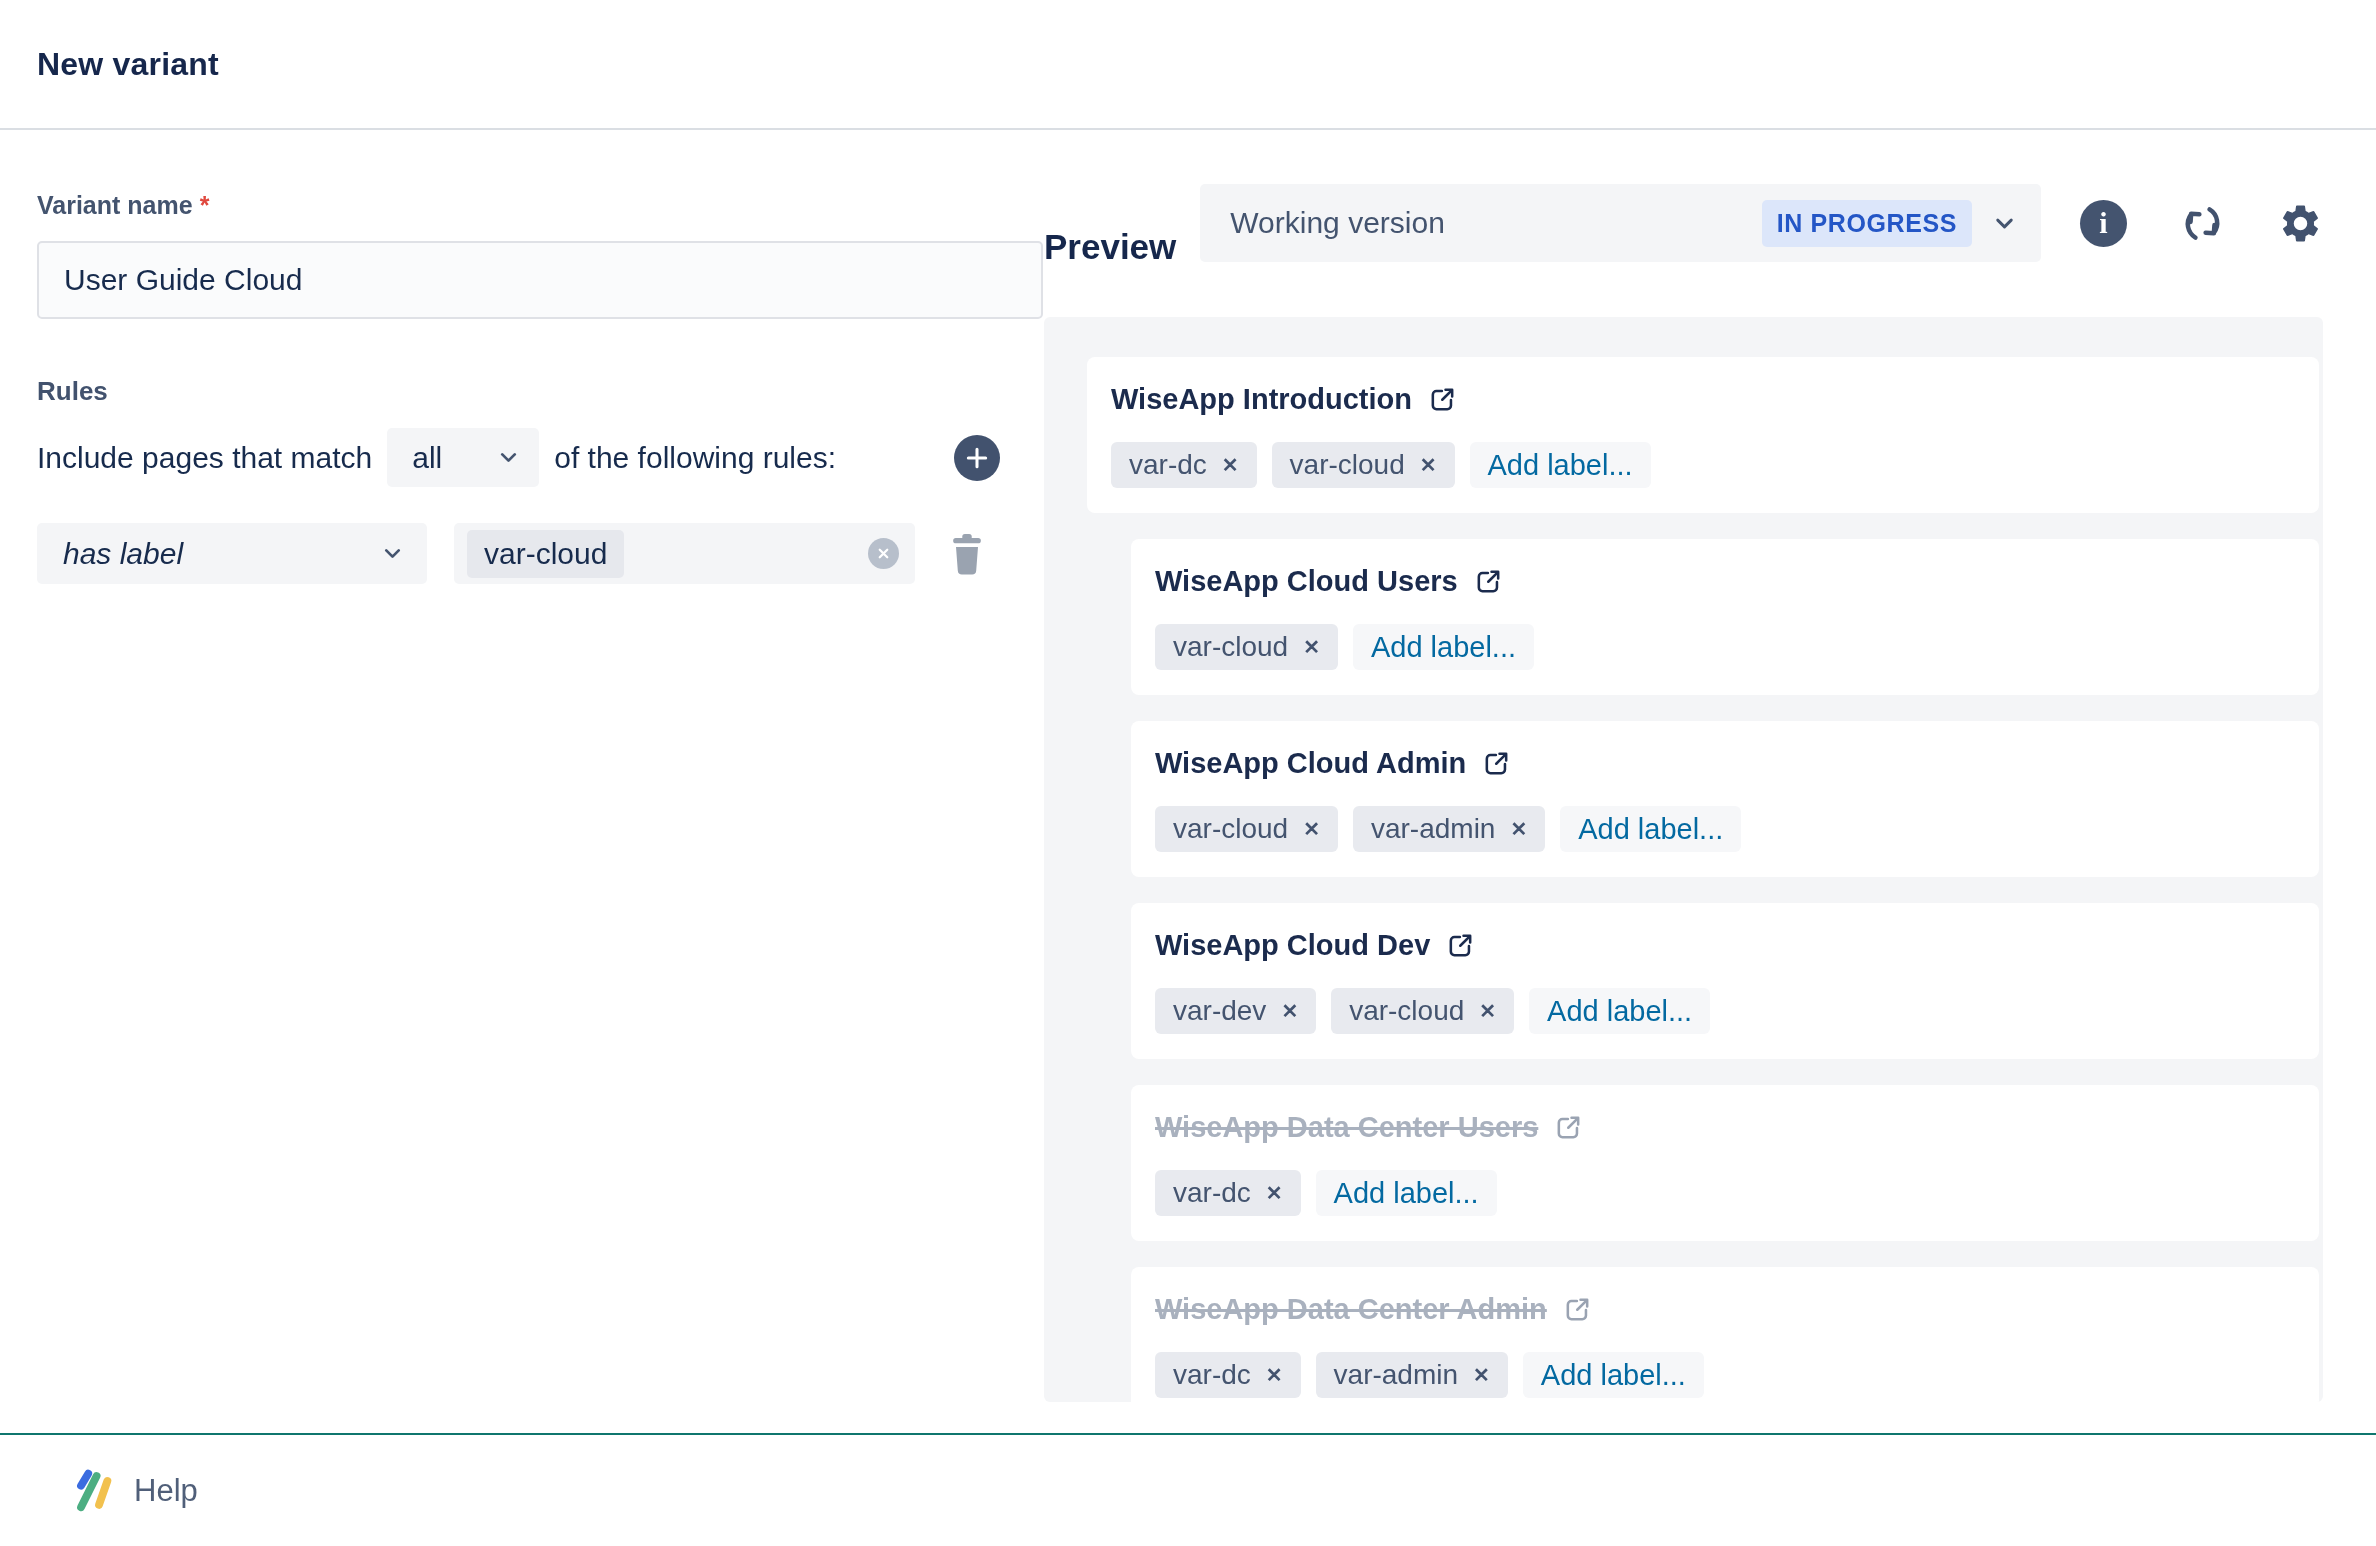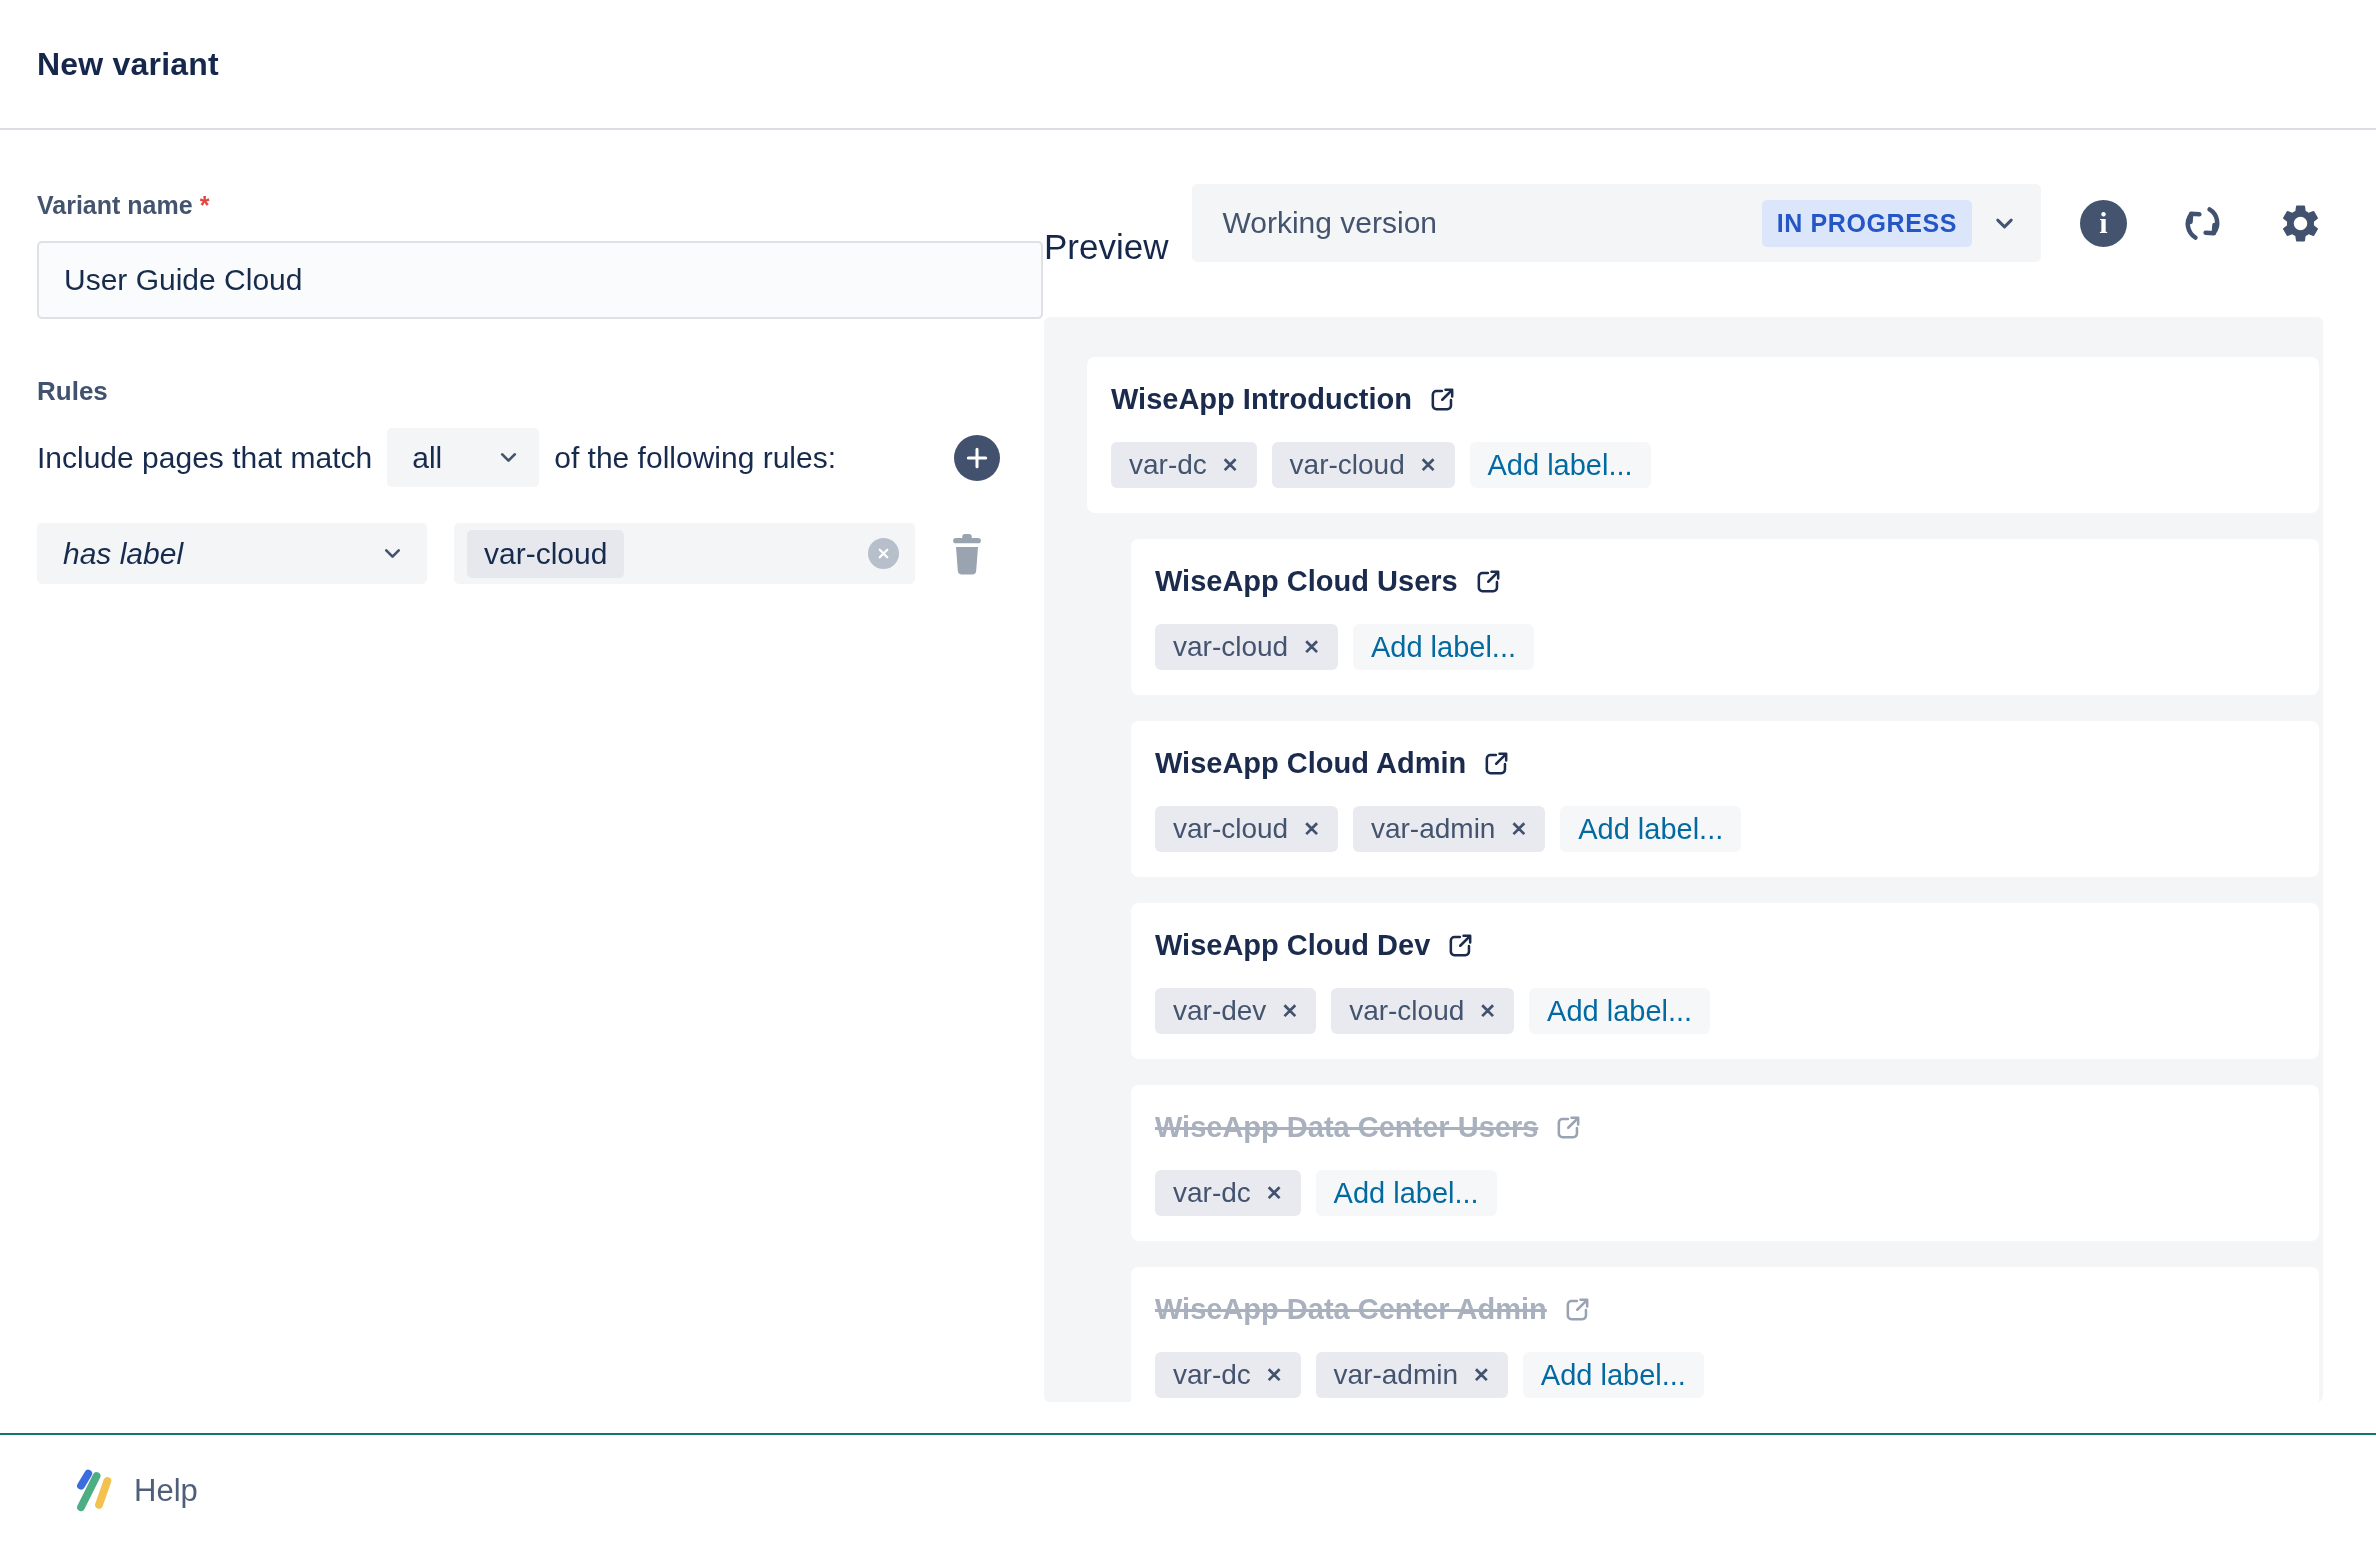--- a/index.html
+++ b/index.html
@@ -34,21 +34,21 @@
   .value-field { margin-left:27px; width:461px; height:61px; background:#F4F5F7; border-radius:5px;
     display:flex; align-items:center; padding:0 16px 0 13px; }
   .value-pill { background:#E6E8ED; border-radius:5px; height:48px; display:flex; align-items:center;
     padding:0 17px; font-size:30px; color:#172B4D; }
   .clear-btn { margin-left:auto; width:31px; height:31px; border-radius:50%; background:#B7BFCB; border:none;
     display:flex; align-items:center; justify-content:center; cursor:pointer; }
   .trash-btn { margin-left:33px; background:none; border:none; cursor:pointer; display:flex; }
 
   
   .preview-row { display:flex; align-items:center; }
-  .preview-title { font-size:35px; font-weight:400; color:#16274C; flex:none;margin-top:48px; }
+  .preview-title { font-size:35px; font-weight:700; color:#16274C; flex:none;margin-top:48px; }
   .version-select { flex:1; height:78px; margin:0 39px 0 24px; padding:0 23px 0 30px; font-size:30px; color:#44546F; }
   .badge { margin-left:auto; background:#DCE6FA; color:#2456C6; font-size:25px; font-weight:700;
     letter-spacing:0.6px; padding:9px 15px; border-radius:5px; }
   .version-select .chev { margin-left:19px; }
   .icon-btns { display:flex; align-items:center; gap:52px; flex:none; }
   .icon-btn { background:none; border:none; cursor:pointer; display:flex; align-items:center; justify-content:center; }
   .info-circle { width:47px; height:47px; border-radius:50%; background:#44546F; color:#fff; display:flex;
     align-items:center; justify-content:center; font-size:30px; font-weight:700; font-family:"Liberation Serif", serif; }
 
   .panel { margin-top:50px; height:1085px; background:#F4F5F7; border-radius:6px;

